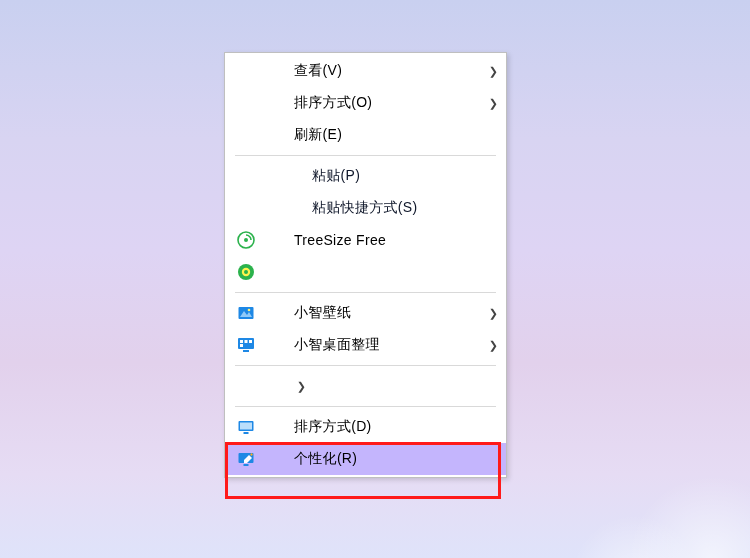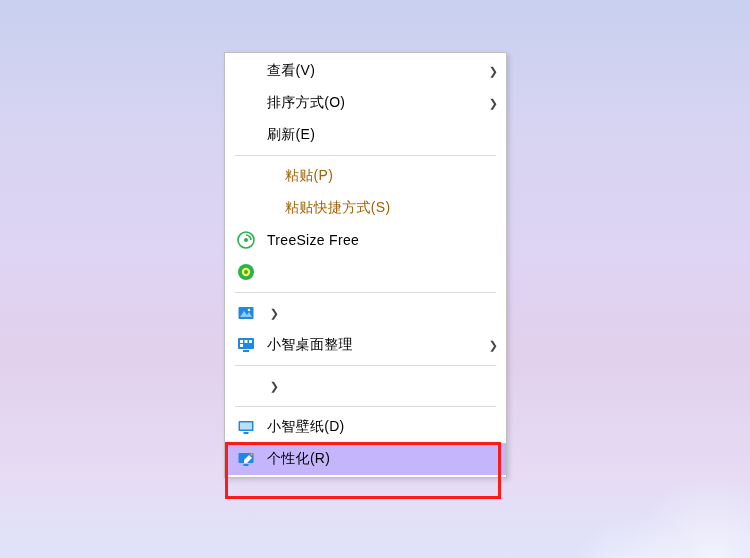--- a/index.html
+++ b/index.html
@@ -33,23 +33,24 @@
     box-shadow: 2px 2px 5px rgba(0,0,0,0.15);
     padding: 2px 0;
   }
   .menu-item {
     display: flex;
     align-items: center;
     height: 32px;
     padding: 0 8px 0 10px;
     color: #000;
     position: relative;
+    gap: 27px;
   }
   .menu-item.disabled {
-    color: #a16207;
+    color: #0f172a;
     padding-left: 28px;
   }
   .menu-item.highlight {
     background: #c4b5fd;
   }
   .menu-icon {
     width: 22px;
     height: 22px;
     flex: 0 0 22px;
     margin-right: 10px;
@@ -162,20 +163,21 @@
     <div class="separator"></div>
 
     <div class="menu-item">
       <span class="menu-icon">
         <svg width="18" height="18" viewBox="0 0 18 18">
             <rect x="1.5" y="3" width="15" height="12" rx="1" fill="#1e88e5"></rect>
             <polygon points="3,13 7,7 10,11 12,8 15,13" fill="#90caf9"></polygon>
             <circle cx="12" cy="6" r="1.3" fill="#fff176"></circle>
           </svg>
       </span>
+      <span class="menu-label">小智壁纸</span>
       <span class="menu-chevron">❯</span>
     </div>
 
     <div class="menu-item">
       <span class="menu-icon">
         <svg width="18" height="18" viewBox="0 0 18 18">
             <rect x="1" y="2" width="16" height="11" rx="1" fill="#1e88e5"></rect>
             <rect x="3" y="4" width="3" height="3" fill="#fff"></rect>
             <rect x="7.5" y="4" width="3" height="3" fill="#fff"></rect>
             <rect x="12" y="4" width="3" height="3" fill="#fff"></rect>
@@ -197,21 +199,21 @@
     <div class="separator"></div>
 
     <div class="menu-item">
       <span class="menu-icon">
         <svg width="18" height="18" viewBox="0 0 18 18">
             <rect x="1.5" y="3" width="15" height="10" rx="1" fill="#1e88e5"></rect>
             <rect x="6.5" y="14" width="5" height="2" fill="#1e88e5"></rect>
             <rect x="3" y="4.5" width="12" height="7" fill="#bbdefb"></rect>
           </svg>
       </span>
-      <span class="menu-label">小智壁纸(D)</span>
+      <span class="menu-label">排序方式(D)</span>
       <span class="menu-chevron"></span>
     </div>
 
     <div class="menu-item highlight">
       <span class="menu-icon">
         <svg width="18" height="18" viewBox="0 0 18 18">
             <rect x="1.5" y="3" width="15" height="10" rx="1" fill="#1e88e5"></rect>
             <rect x="6.5" y="14" width="5" height="2" fill="#1e88e5"></rect>
             <path d="M12 5 L15 8 L10 13 L7 13 L7 10 Z" fill="#fff"></path>
             <rect x="13.5" y="3.5" width="2" height="2" transform="rotate(45 14.5 4.5)" fill="#f9a825"></rect>

